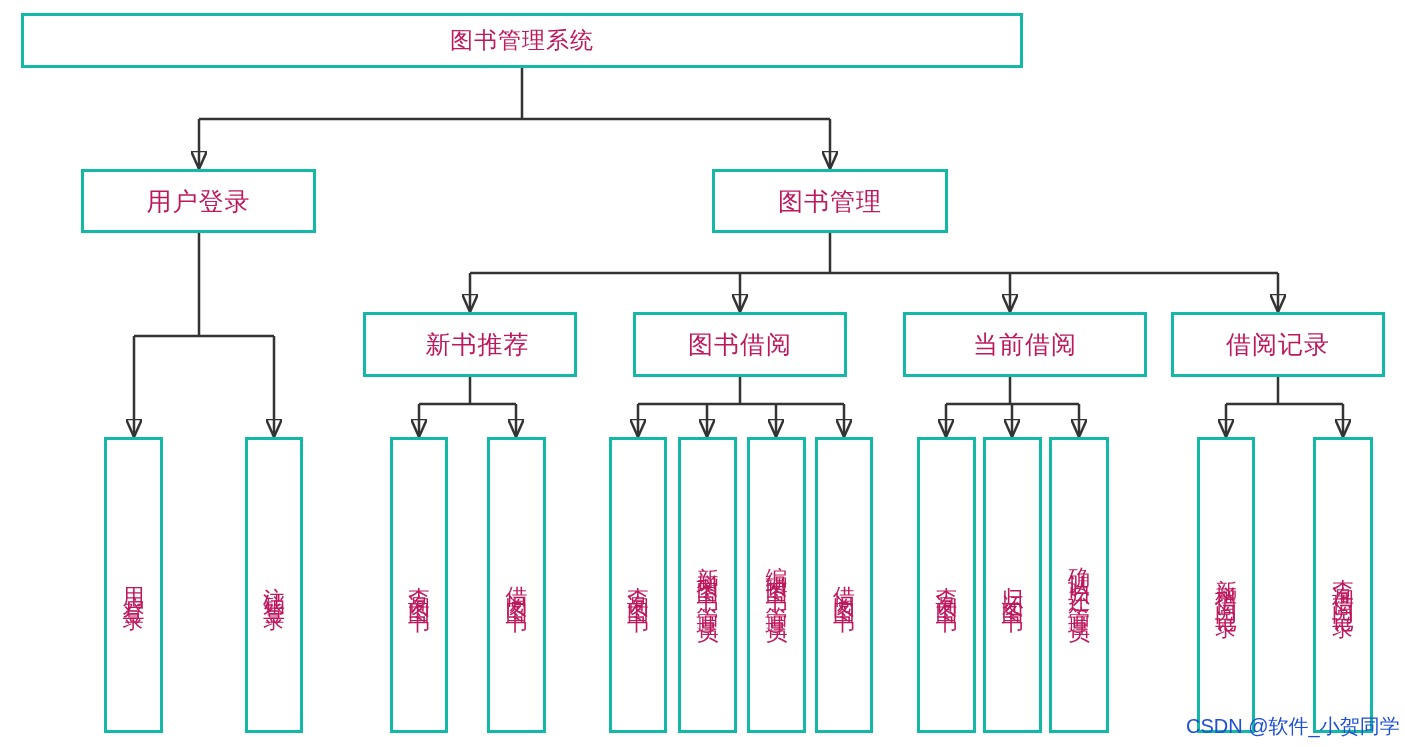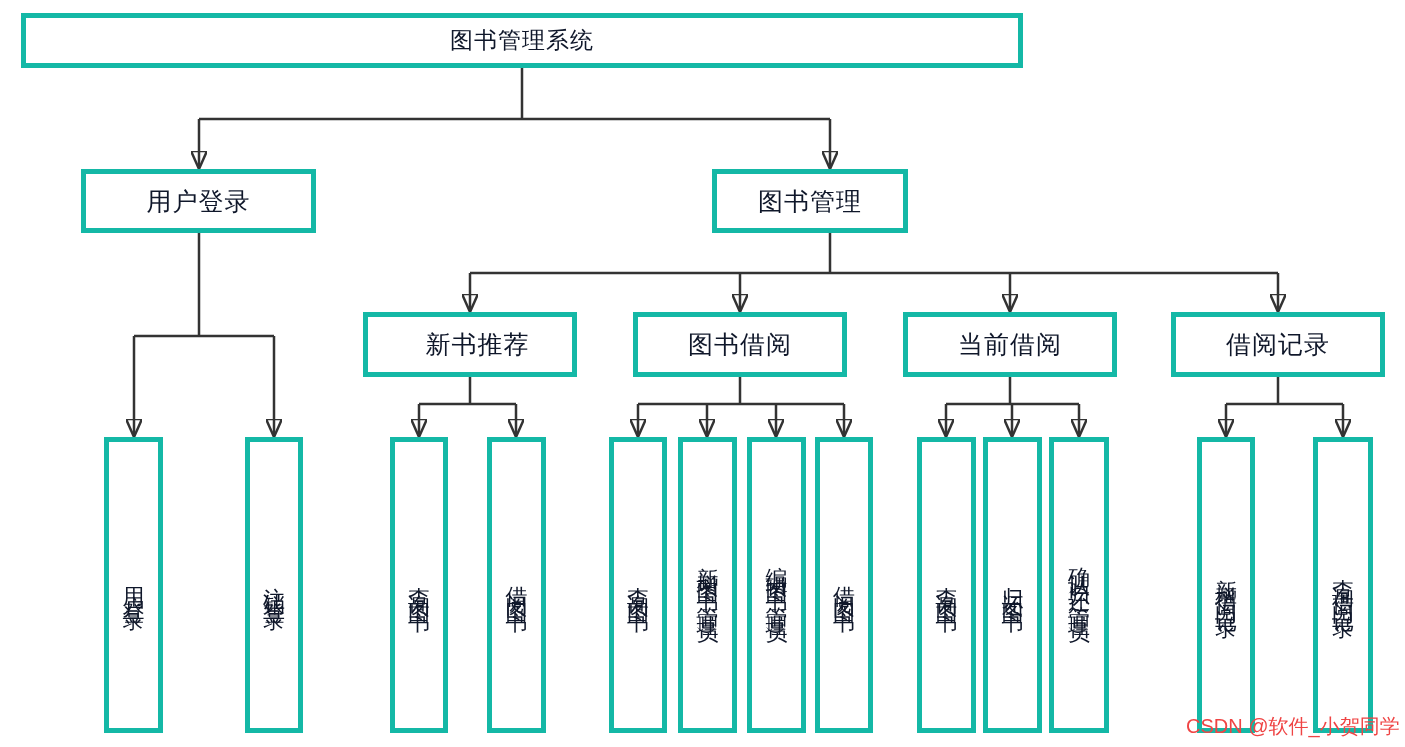--- a/index.html
+++ b/index.html
@@ -22,42 +22,42 @@
   .connectors path,
   .connectors line {
     stroke: #333333;
     stroke-width: 2.5;
     fill: none;
   }
   .box {
     position: absolute;
     box-sizing: border-box;
     background: #ffffff;
-    border: 5px solid #14b8a6;
+    border: 3px solid #14b8a6;
     display: flex;
     align-items: center;
     justify-content: center;
-    color: #0f172a;
+    color: #be185d;
     z-index: 2;
   }
   .box.root span { font-size: 23px; letter-spacing: 1px; }
   .box.lvl span  { font-size: 25px; letter-spacing: 1px; }
   .box.leaf span {
     writing-mode: vertical-rl;
     text-orientation: mixed;
     font-size: 22px;
     letter-spacing: 8px;
     line-height: 1.1;
   }
   .watermark {
     position: absolute;
     left: 1186px;
     top: 713px;
     font-size: 20px;
-    color: #ef4444;
+    color: #1d4ed8;
     z-index: 5;
     white-space: nowrap;
   }
 </style>
 </head>
 <body>
 
 <div class="canvas">
 
   <svg class="connectors" width="1405" height="747" viewBox="0 0 1405 747">
@@ -99,31 +99,31 @@
     </g>
   </svg>
 
   <div class="box root" style="left:21px; top:13px; width:1002px; height:55px;">
     <span>图书管理系统</span>
   </div>
 
   <div class="box lvl" style="left:81px; top:169px; width:235px; height:64px;">
     <span>用户登录</span>
   </div>
-  <div class="box lvl" style="left:712px; top:169px; width:196px; height:64px;">
+  <div class="box lvl" style="left:712px; top:169px; width:236px; height:64px;">
     <span>图书管理</span>
   </div>
 
   <div class="box lvl" style="left:363px; top:312px; width:214px; height:65px;padding-left:15px;">
     <span>新书推荐</span>
   </div>
   <div class="box lvl" style="left:633px; top:312px; width:214px; height:65px;font-family:Liberation Mono, monospace;">
     <span>图书借阅</span>
   </div>
-  <div class="box lvl" style="left:903px; top:312px; width:214px; height:65px;">
+  <div class="box lvl" style="left:903px; top:312px; width:244px; height:65px;">
     <span>当前借阅</span>
   </div>
   <div class="box lvl" style="left:1171px; top:312px; width:214px; height:65px;">
     <span>借阅记录</span>
   </div>
 
   <div class="box leaf" style="left:104px; top:437px; width:59px; height:296px;">
     <span>用户登录</span>
   </div>
   <div class="box leaf" style="left:245px; top:437px; width:58px; height:296px;">

